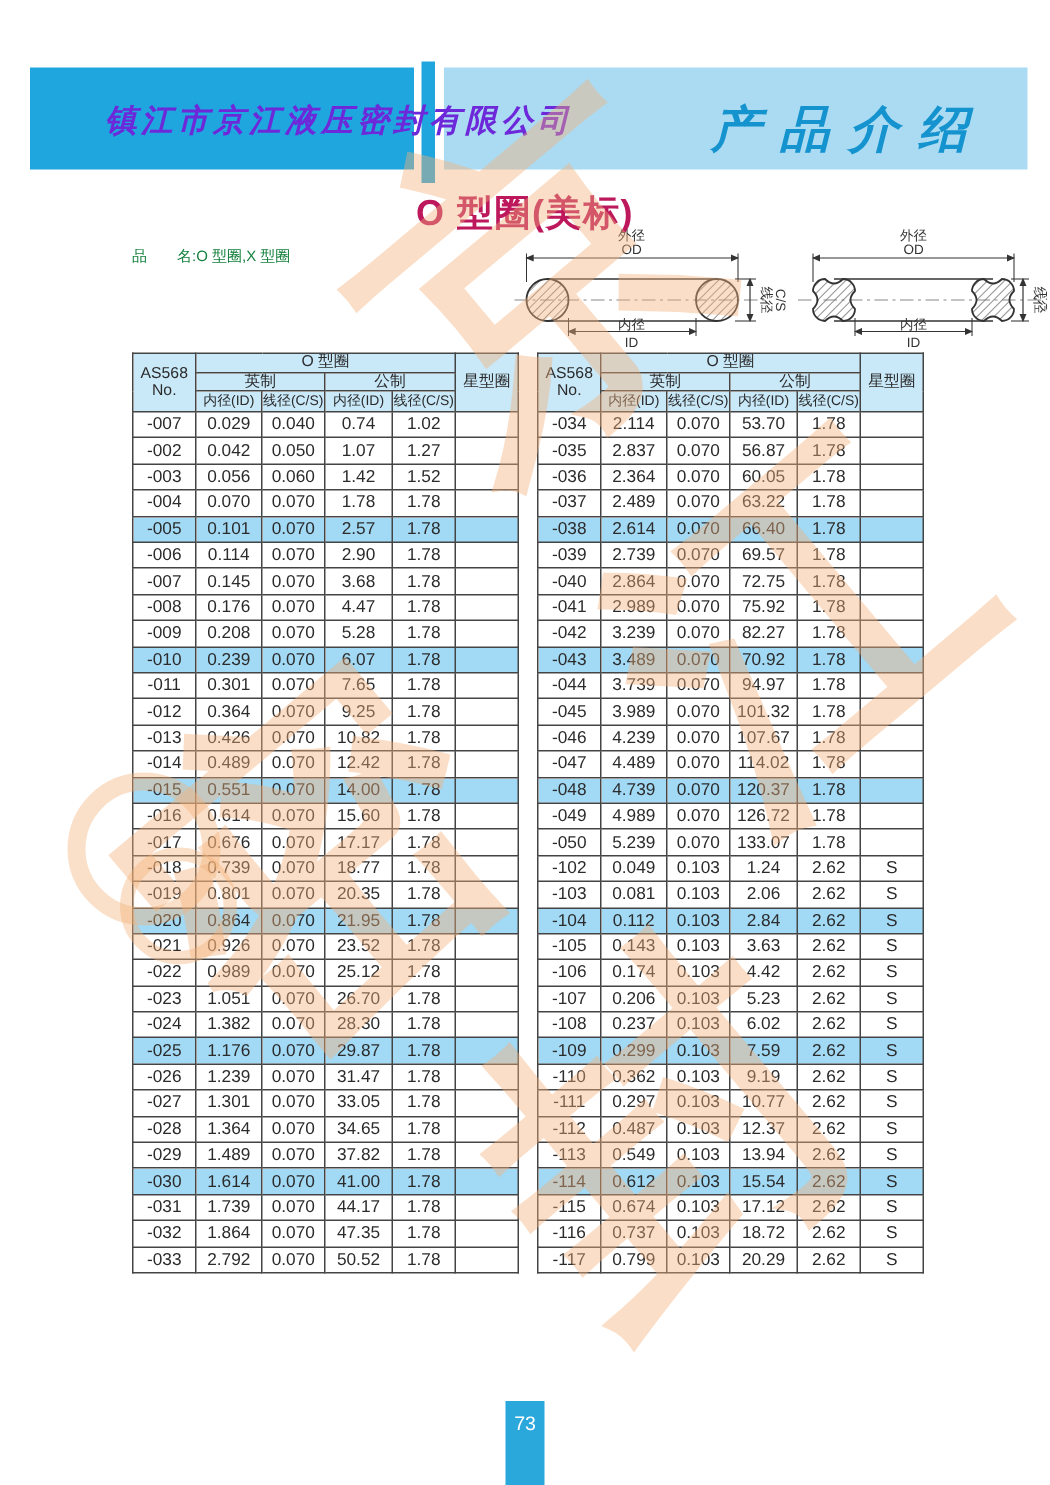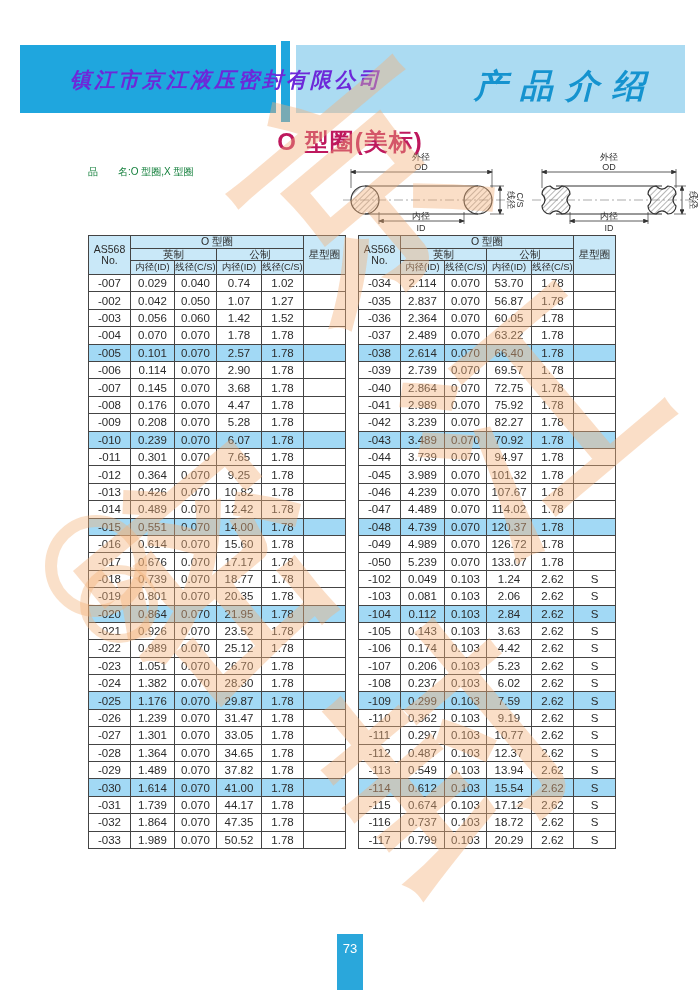--- a/index.html
+++ b/index.html
@@ -405,21 +405,21 @@
         <tr>
           <td>-032</td>
           <td>1.864</td>
           <td>0.070</td>
           <td>47.35</td>
           <td>1.78</td>
           <td></td>
         </tr>
         <tr>
           <td>-033</td>
-          <td>1.989</td>
+          <td>2.792</td>
           <td>0.070</td>
           <td>50.52</td>
           <td>1.78</td>
           <td></td>
         </tr>
       </tbody>
   </table>
 
   <table class="dtable right">
     <colgroup>

